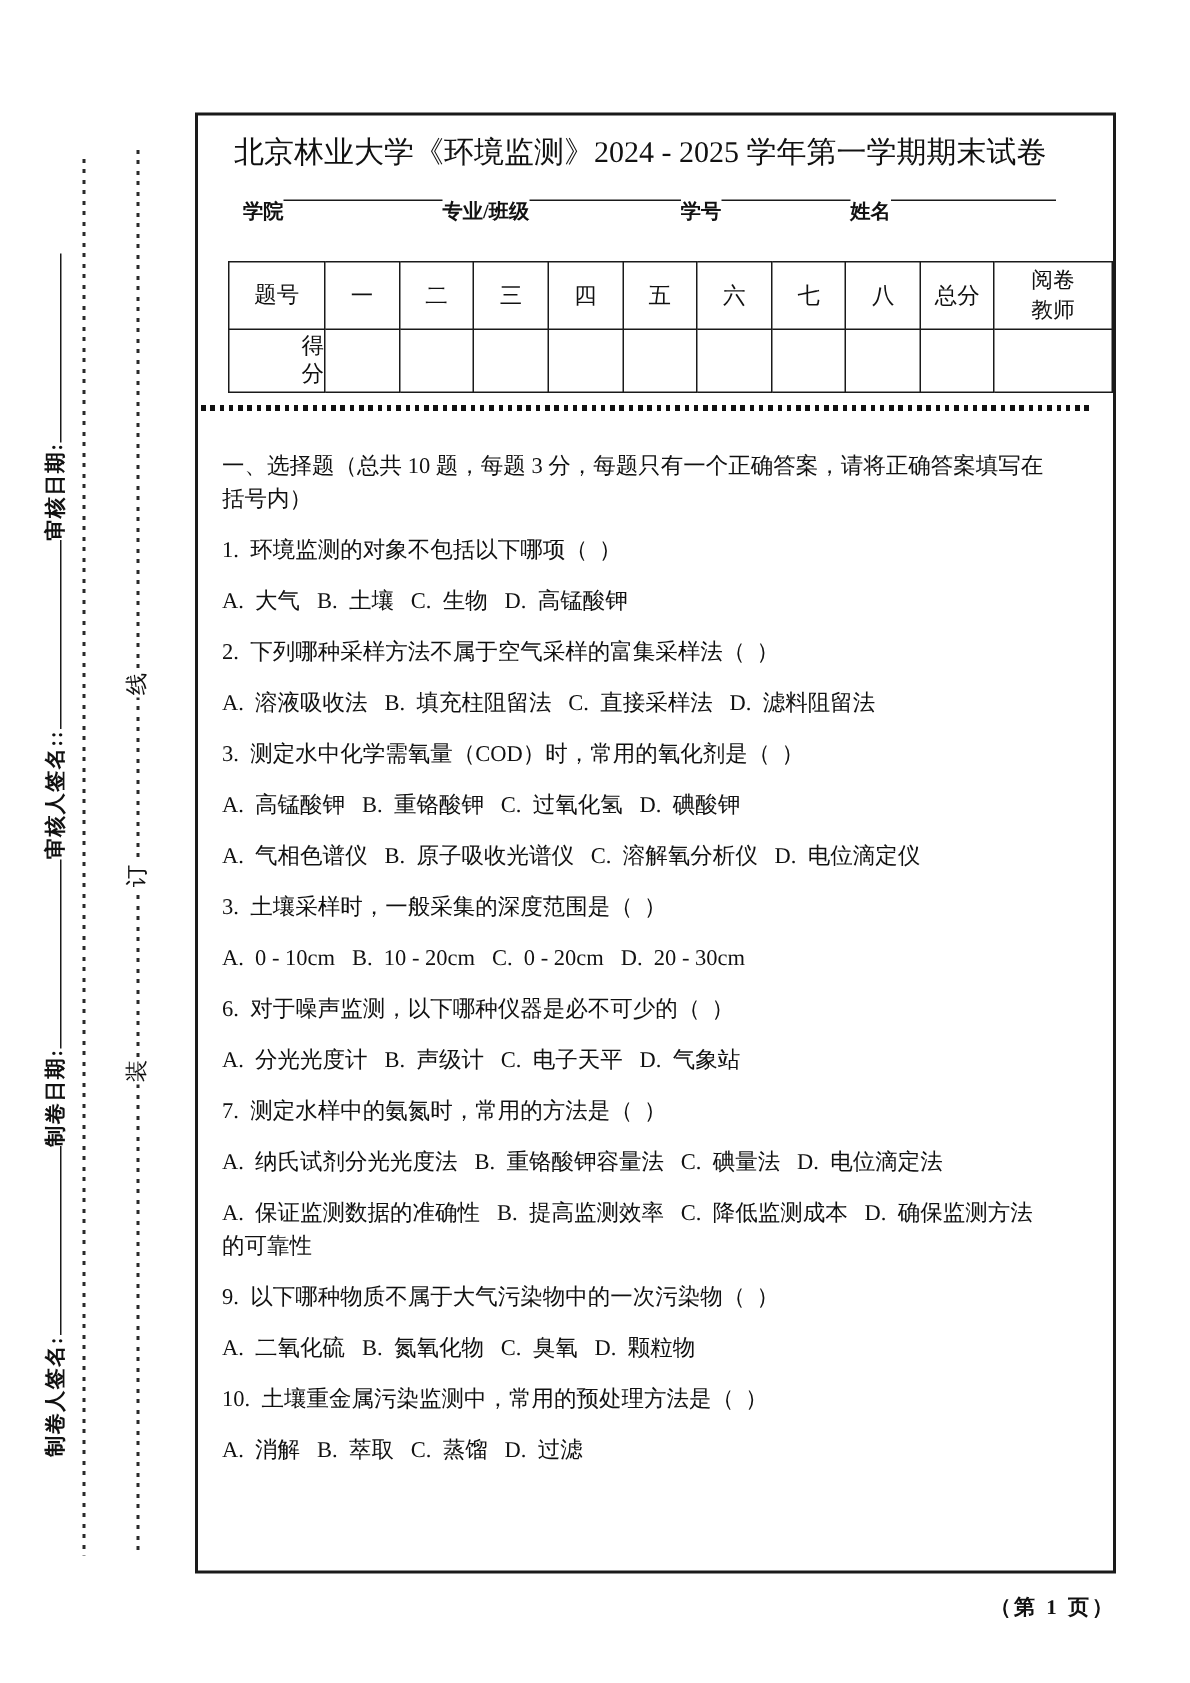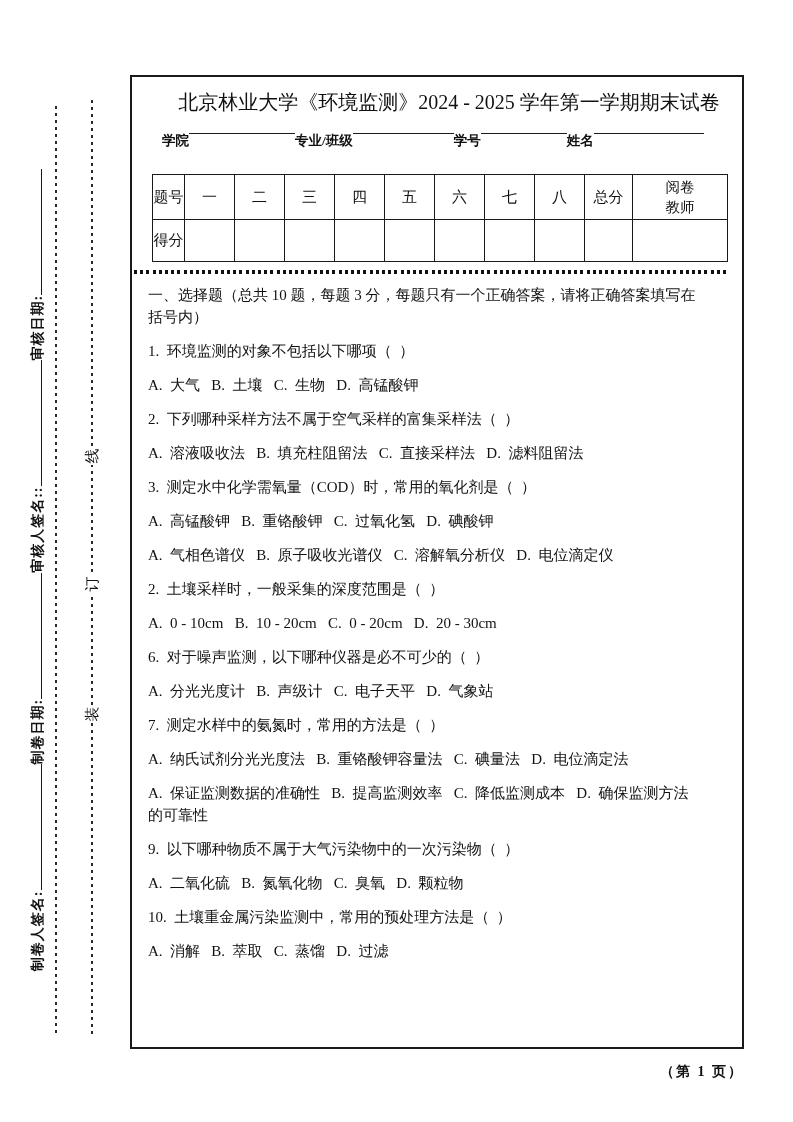--- a/index.html
+++ b/index.html
@@ -32,21 +32,21 @@
     text-align:center;font-size:15px;background:#fff;
     transform:rotate(-90deg);
   }
 
   
   .box{
     position:absolute;left:130px;top:75px;width:614px;height:974px;
     box-sizing:border-box;border:2px solid #1a1a1a;overflow:hidden;
   }
   .title{
-    padding-top:12px;text-align:center;
+    padding-top:12px;text-align:left;
     font-size:20px;line-height:26px;font-weight:500;white-space:nowrap;padding-left:24px;
   }
   .fields{
     margin:17px 26px 0 30px;height:22px;
     display:flex;align-items:flex-start;
     font-size:13.5px;font-weight:bold;line-height:18px;
   }
   .fblank{
     display:inline-block;height:1px;border-bottom:1.5px solid #1a1a1a;
     margin-bottom:2px;
@@ -55,30 +55,30 @@
 
   table.score{
     margin:20px 0 0 20px;border-collapse:collapse;table-layout:fixed;
     font-size:15px;
   }
   table.score td{
     border:1.5px solid #1a1a1a;text-align:center;vertical-align:middle;
     padding:0;word-break:break-all;
   }
   table.score tr.r1 td{height:44px;}
-  table.score tr.r2 td{height:41px;}
+  table.score tr.r2 td{height:41px;padding-left:48px;}
   td.rowlab{line-height:19px;font-size:15px;margin-top:30px;}
   .narrowwrap{display:inline-block;width:34px;line-height:20px;font-size:14.5px;word-break:break-all;}
 
   .dotsep{
     margin:8px 0 0 2px;width:592px;height:4px;
     background-image:repeating-linear-gradient(to right,#111 0 3px,transparent 3px 6.2px);
   }
 
-  .qs{margin:10px 46px 0 16px;width:548px;font-size:15px;}
+  .qs{margin:26px 46px 0 16px;width:548px;font-size:15px;}
   .qs p{margin:0 0 12px 0;line-height:22px;white-space:pre-wrap;}
 
   .footer{
     position:absolute;left:130px;top:1063px;width:614px;text-align:right;
     font-size:14px;font-weight:bold;letter-spacing:2px;
   }
 </style>
 </head>
 <body>
 
@@ -168,21 +168,21 @@
     <p>A.  大气   B.  土壤   C.  生物   D.  高锰酸钾</p>
 
     <p>2.  下列哪种采样方法不属于空气采样的富集采样法（  ）</p>
     <p>A.  溶液吸收法   B.  填充柱阻留法   C.  直接采样法   D.  滤料阻留法</p>
 
     <p>3.  测定水中化学需氧量（COD）时，常用的氧化剂是（  ）</p>
     <p>A.  高锰酸钾   B.  重铬酸钾   C.  过氧化氢   D.  碘酸钾</p>
 
     <p>A.  气相色谱仪   B.  原子吸收光谱仪   C.  溶解氧分析仪   D.  电位滴定仪</p>
 
-    <p>2.  土壤采样时，一般采集的深度范围是（  ）</p>
+    <p>3.  土壤采样时，一般采集的深度范围是（  ）</p>
     <p>A.  0 - 10cm   B.  10 - 20cm   C.  0 - 20cm   D.  20 - 30cm</p>
 
     <p>6.  对于噪声监测，以下哪种仪器是必不可少的（  ）</p>
     <p>A.  分光光度计   B.  声级计   C.  电子天平   D.  气象站</p>
 
     <p>7.  测定水样中的氨氮时，常用的方法是（  ）</p>
     <p>A.  纳氏试剂分光光度法   B.  重铬酸钾容量法   C.  碘量法   D.  电位滴定法</p>
 
     <p>A.  保证监测数据的准确性   B.  提高监测效率   C.  降低监测成本   D.  确保监测方法的可靠性</p>
 

